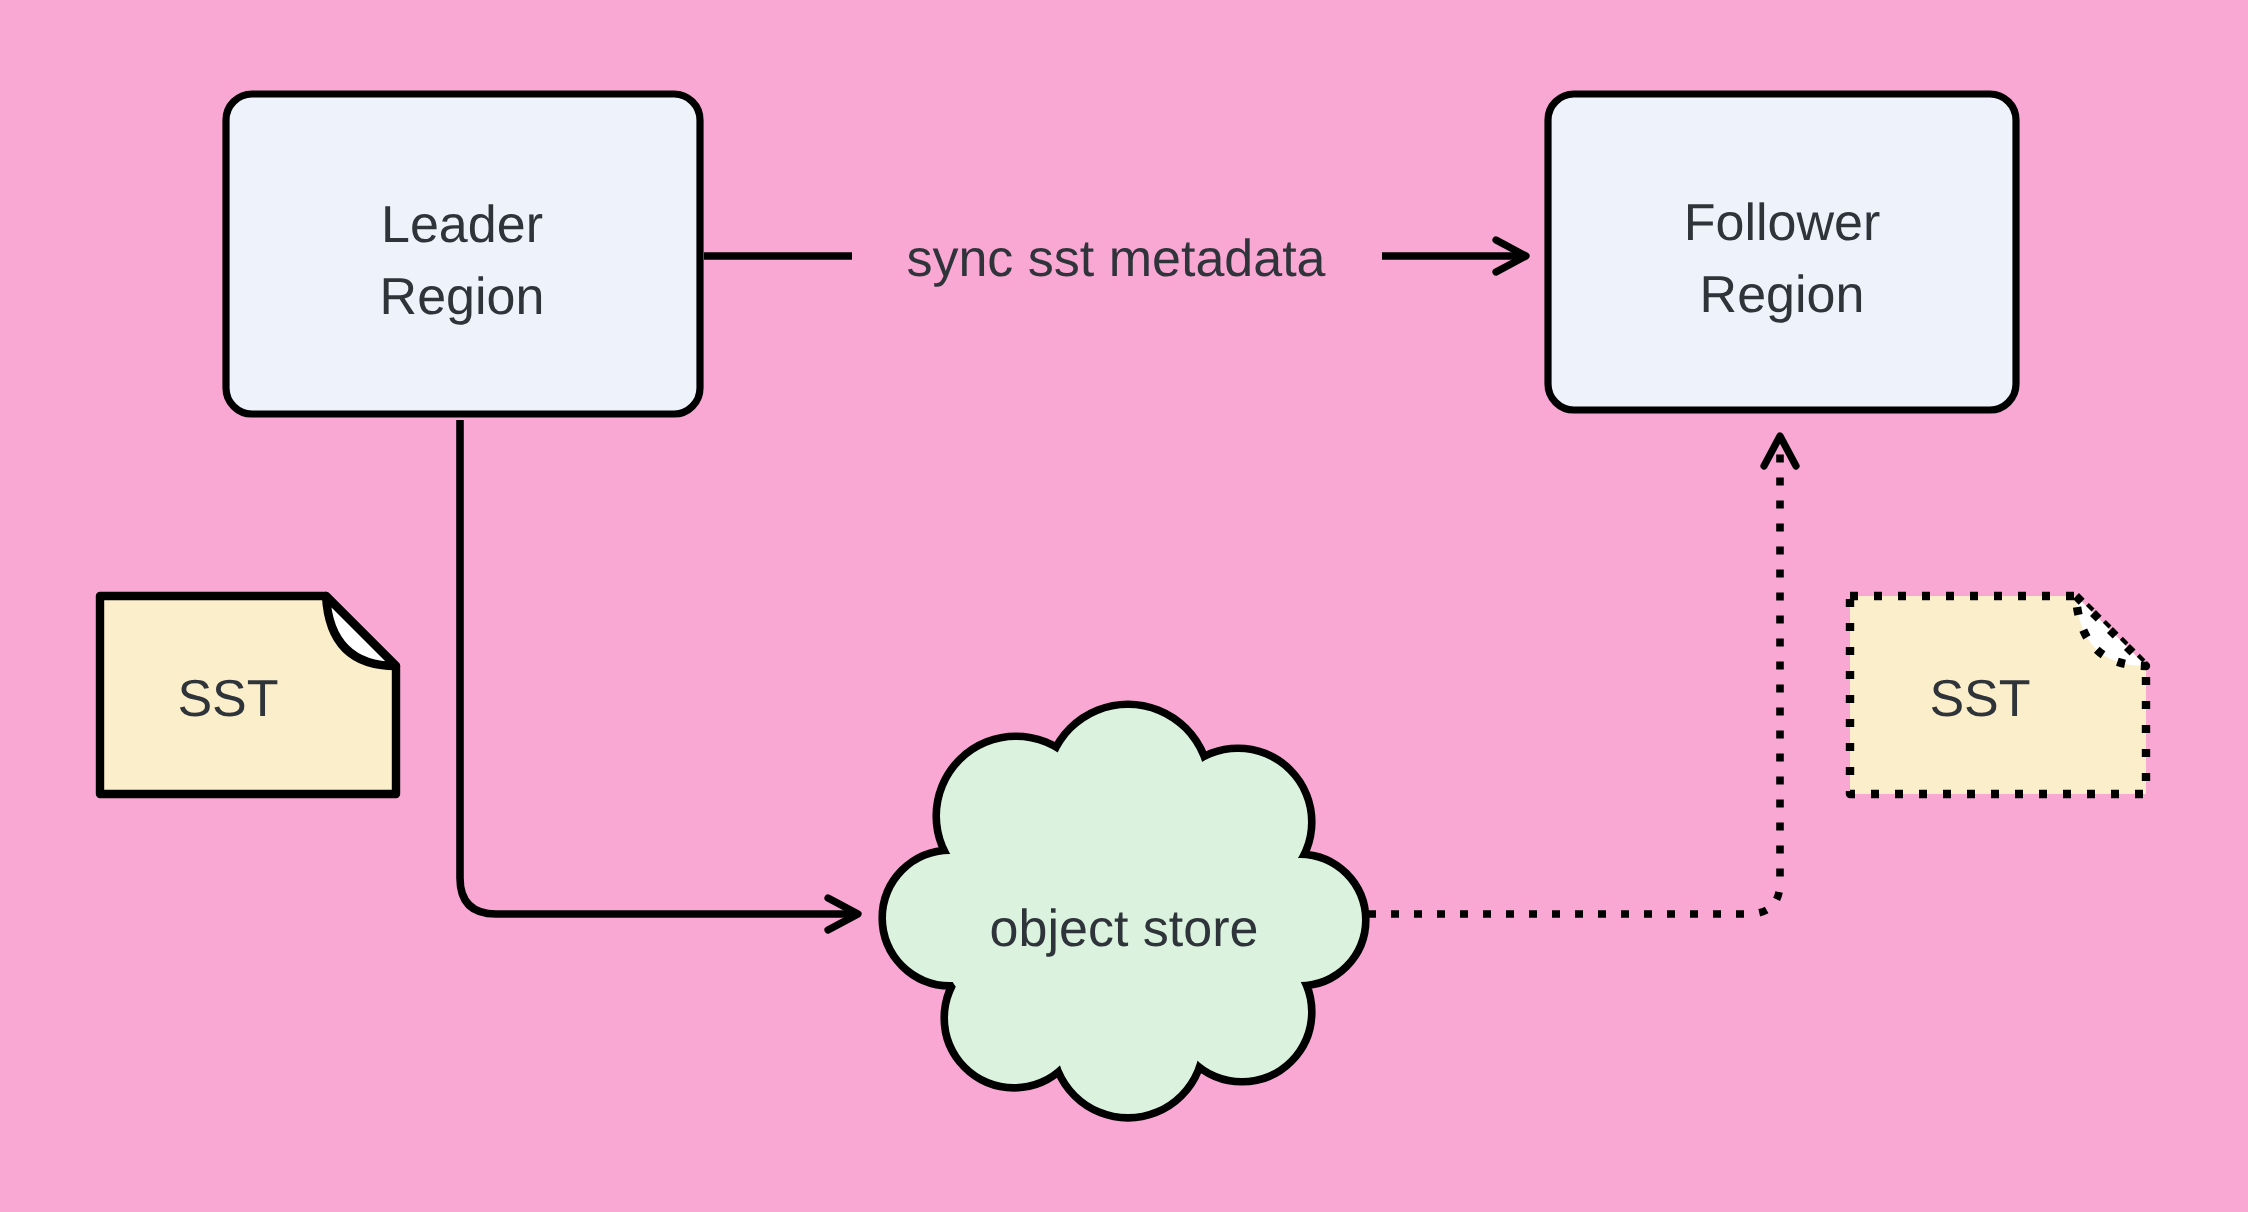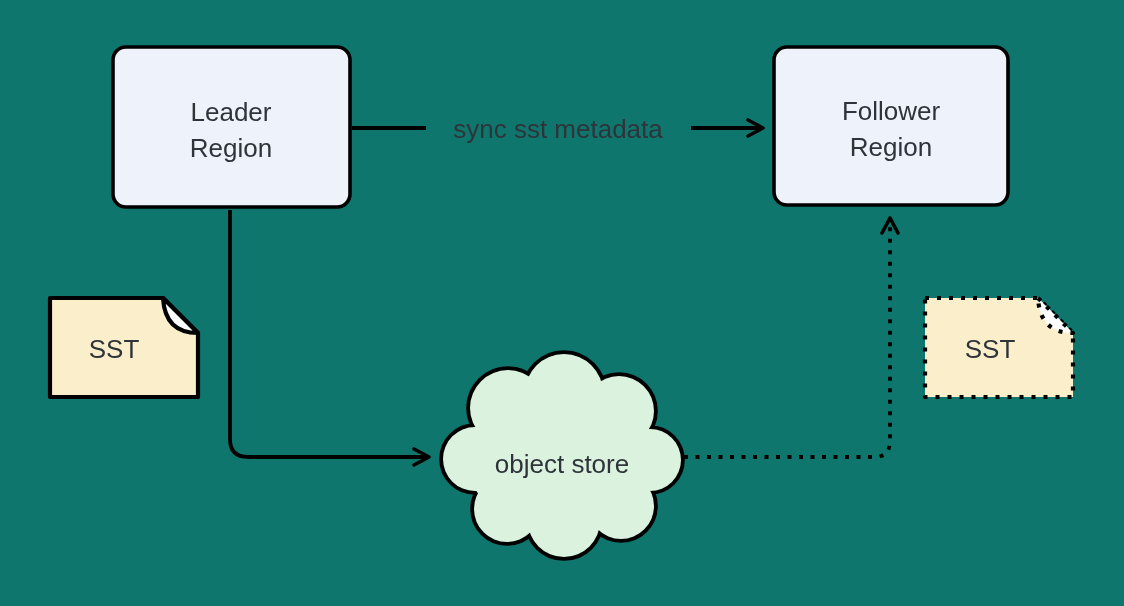--- a/index.html
+++ b/index.html
@@ -5,21 +5,21 @@
   html, body {
     margin: 0;
     padding: 0;
     background: #ffffff;
     font-family: "Liberation Sans", sans-serif;
   }
   .canvas {
     position: relative;
     width: 1124px;
     height: 606px;
-    background: #0f766e;
+    background: #f9a8d4;
     overflow: hidden;
   }
   svg { display: block; }
 
   .node-box {
     stroke: #000000;
     stroke-width: 3.6;
   }
   .edge {
     stroke: #000000;

